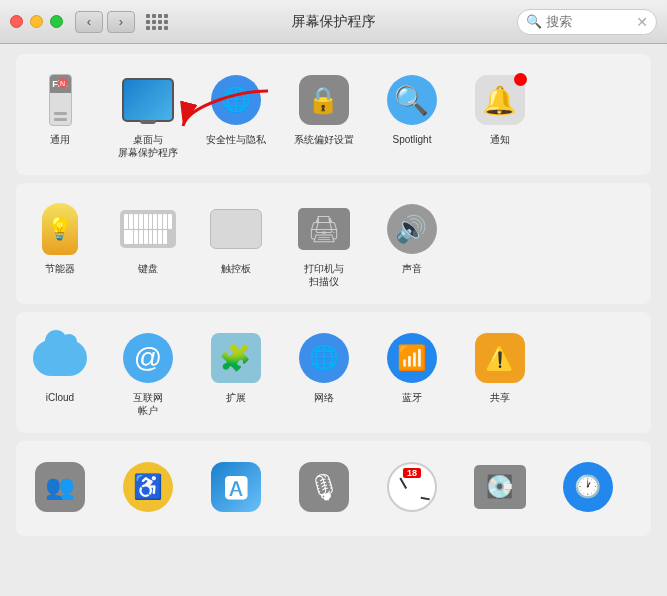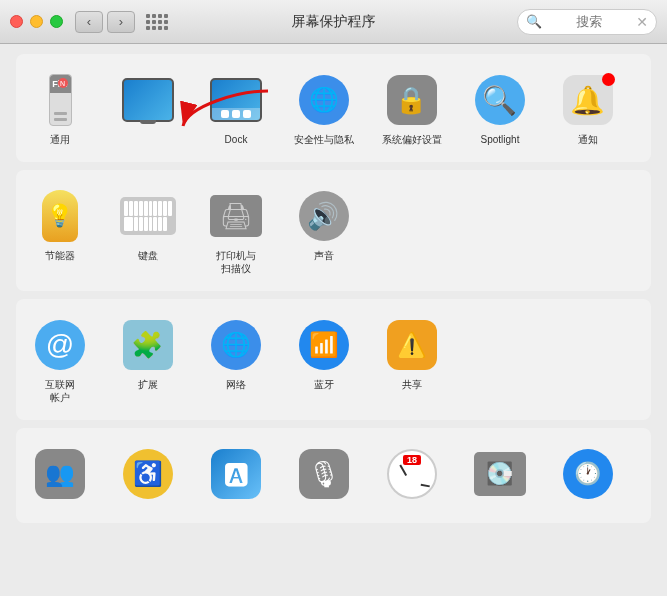--- a/index.html
+++ b/index.html
@@ -92,21 +92,20 @@
       width: 140px;
       height: 26px;
     }
     .search-bar input {
       border: none;
       outline: none;
       background: transparent;
       font-size: 13px;
       color: #999;
       width: 100%;
-      text-align: center;
     }
     .search-icon { color: #aaa; font-size: 13px; margin-right: 4px; }
     .clear-icon { color: #aaa; font-size: 14px; cursor: pointer; margin-left: 4px; }
 
     
     .content {
       background: #ebebeb;
       padding: 10px 16px;
       height: calc(596px - 44px);
       overflow-y: auto;
@@ -225,34 +224,23 @@
           </div>
           <span class="icon-label">通用</span>
         </div>
 
         <div class="icon-item">
           <div class="icon-wrap">
             <div style="width:52px;height:44px;background:linear-gradient(135deg,#1a7fce,#4ab3e8);border-radius:5px;border:2px solid #555;position:relative;">
               <div style="position:absolute;bottom:-4px;left:50%;transform:translateX(-50%);width:16px;height:4px;background:#666;border-radius:0 0 3px 3px;"></div>
             </div>
           </div>
-        </div>
-
-        <div class="icon-item">
-          <div class="icon-wrap">
-            <div style="width:52px;height:44px;background:linear-gradient(135deg,#1a7fce,#4ab3e8);border-radius:5px;border:2px solid #555;position:relative;overflow:hidden;">
-              <div style="position:absolute;bottom:0;left:0;right:0;height:12px;background:rgba(255,255,255,0.3);display:flex;align-items:center;justify-content:center;gap:3px;">
-                <div style="width:8px;height:8px;background:#fff;border-radius:2px;"></div>
-                <div style="width:8px;height:8px;background:#fff;border-radius:2px;"></div>
-                <div style="width:8px;height:8px;background:#fff;border-radius:2px;"></div>
-              </div>
-            </div>
-          </div>
-          <span class="icon-label">Dock</span>
-        </div>
+          <span class="icon-label">桌面与<br>屏幕保护程序</span>
+        </div>
+
 
 
         <div class="icon-item">
           <div class="icon-wrap">
             <div style="width:50px;height:50px;background:#3b8eea;border-radius:50%;display:flex;align-items:center;justify-content:center;color:white;font-size:24px;">🌐</div>
           </div>
           <span class="icon-label">安全性与隐私</span>
         </div>
 
         <div class="icon-item">
@@ -313,20 +301,26 @@
               <div style="background:#fff;border-radius:1px;"></div>
               <div style="background:#fff;border-radius:1px;"></div>
               <div style="background:#fff;border-radius:1px;"></div>
               <div style="background:#fff;border-radius:1px;"></div>
             </div>
           </div>
           <span class="icon-label">键盘</span>
         </div>
 
 
+        <div class="icon-item">
+          <div class="icon-wrap">
+            <div style="width:52px;height:40px;background:#d8d8d8;border-radius:6px;border:1px solid #bbb;"></div>
+          </div>
+          <span class="icon-label">触控板</span>
+        </div>
 
         <div class="icon-item">
           <div class="icon-wrap">
             <div style="width:52px;height:42px;background:#888;border-radius:5px;position:relative;display:flex;align-items:center;justify-content:center;">
               <span style="font-size:26px;color:#ccc;">🖨</span>
             </div>
           </div>
           <span class="icon-label">打印机与<br>扫描仪</span>
         </div>
 
@@ -336,20 +330,29 @@
           </div>
           <span class="icon-label">声音</span>
         </div>
 
       </div>
     </div>
 
     <div class="section">
       <div class="icon-grid">
 
+        <div class="icon-item">
+          <div class="icon-wrap">
+            <div style="width:54px;height:36px;background:#5ab8f0;border-radius:20px;position:relative;">
+              <div style="position:absolute;top:-10px;left:12px;width:22px;height:22px;background:#5ab8f0;border-radius:50%;"></div>
+              <div style="position:absolute;top:-6px;right:10px;width:16px;height:16px;background:#5ab8f0;border-radius:50%;"></div>
+            </div>
+          </div>
+          <span class="icon-label">iCloud</span>
+        </div>
 
         <div class="icon-item">
           <div class="icon-wrap">
             <div style="width:50px;height:50px;background:#4cacf0;border-radius:50%;display:flex;align-items:center;justify-content:center;color:white;font-size:28px;">@</div>
           </div>
           <span class="icon-label">互联网<br>帐户</span>
         </div>
 
         <div class="icon-item">
           <div class="icon-wrap">

